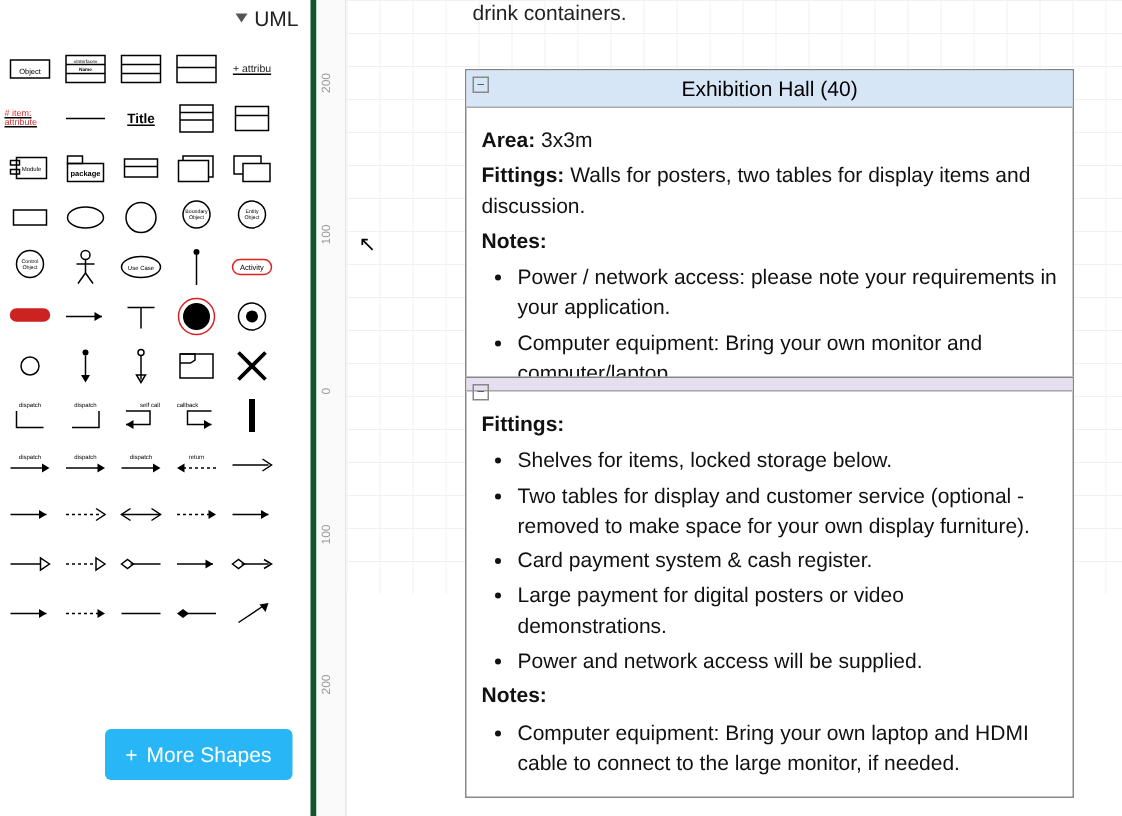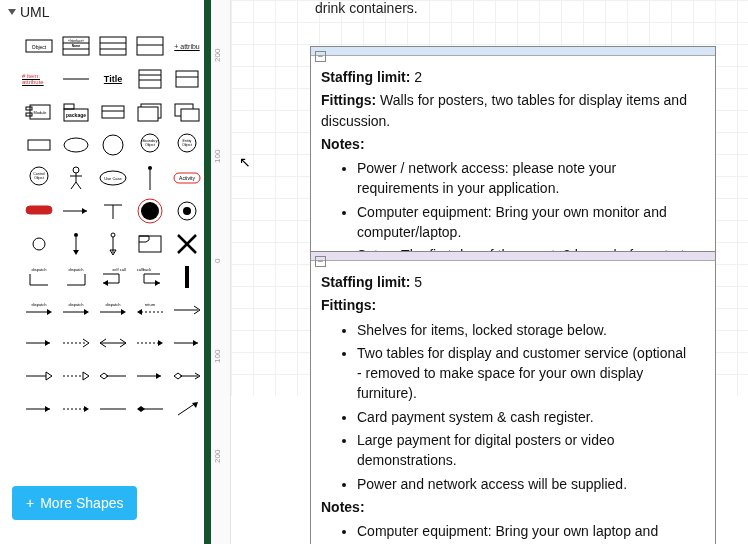--- a/index.html
+++ b/index.html
@@ -13,23 +13,24 @@
     position: relative;
   }
 
   
   .sidebar {
     position: absolute;
     left: 0; top: 0;
     width: 211px;
     height: 544px;
     background: #fff;
-    border-right: 7px solid #14532d;
+    border-right: 4px solid #14532d;
     display: flex;
     flex-direction: column;
+    align-items: flex-end;
   }
   .sidebar-header {
     padding: 4px 8px 6px 8px;
     display: flex;
     align-items: center;
     gap: 4px;
   }
   .sidebar-header .tri {
     width: 0; height: 0;
     border-left: 4px solid transparent;
@@ -135,21 +136,21 @@
   .card-blue { background: #d6e6f7; }
   .card-lav { background: #e5dff0; }
   .card-body {
     padding: 8px 10px 10px 10px;
     font-size: 14px;
     color: #111;
     line-height: 1.45;
   }
   .card-body p { margin: 3px 0; }
   .card-body ul { margin: 4px 0 2px 24px; }
-  .card-body li { margin: 3px 12px; }
+  .card-body li { margin: 3px 0; }
   .lbl { font-weight: 700; }
 
   .cursor-arrow {
     position: absolute;
     left: 239px; top: 154px;
     font-size: 14px;
     color: #000;
     pointer-events: none;
   }
 </style>
@@ -547,38 +548,38 @@
     <span class="tick" style="top: 363px;">100</span>
     <span class="tick" style="top: 463px;">200</span>
   </div>
 
 <div class="canvas">
   <div class="frag-top">drink containers.</div>
   <div id="cards-host">
       <div class="card" style="top: 46px;">
     <div class="card-head card-blue">
       <span class="collapse">−</span>
+      <span>Exhibition Hall (40)</span>
     </div>
     <div class="card-body">
-          <p><span class="lbl">Staffing limit:</span> 2</p>
+          <p><span class="lbl">Area:</span> 3x3m</p>
           <p><span class="lbl">Fittings:</span> Walls for posters, two tables for display items and discussion.</p>
           <p><span class="lbl">Notes:</span> </p>
           <ul>
             <li>Power / network access: please note your requirements in your application.</li>
             <li>Computer equipment: Bring your own monitor and computer/laptop.</li>
             <li>Setup: The first day of the event, 3 hours before start.</li>
           </ul>
         </div>
       </div>
       <div class="card" style="top: 251px;">
     <div class="card-head card-lav">
       <span class="collapse">−</span>
     </div>
     <div class="card-body">
-          <p><span class="lbl">Staffing limit:</span> 5</p>
           <p><span class="lbl">Fittings:</span> </p>
           <ul>
             <li>Shelves for items, locked storage below.</li>
             <li>Two tables for display and customer service (optional - removed to make space for your own display furniture).</li>
             <li>Card payment system &amp; cash register.</li>
             <li>Large payment for digital posters or video demonstrations.</li>
             <li>Power and network access will be supplied.</li>
           </ul>
           <p><span class="lbl">Notes:</span></p>
           <ul>

